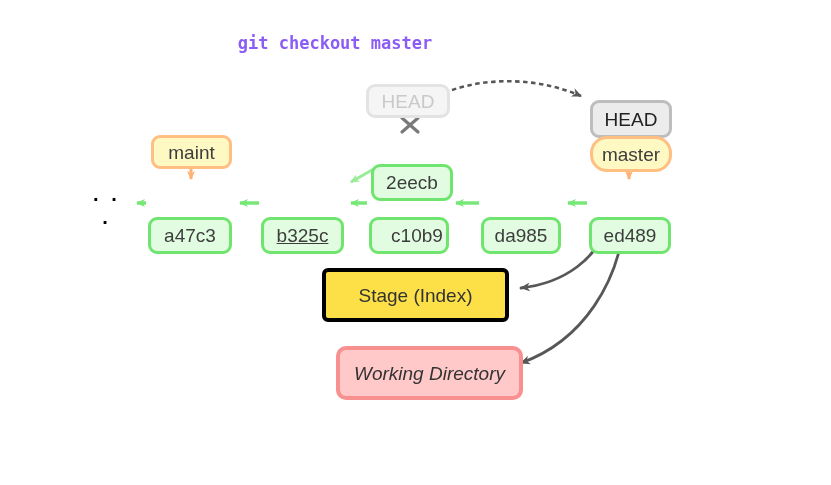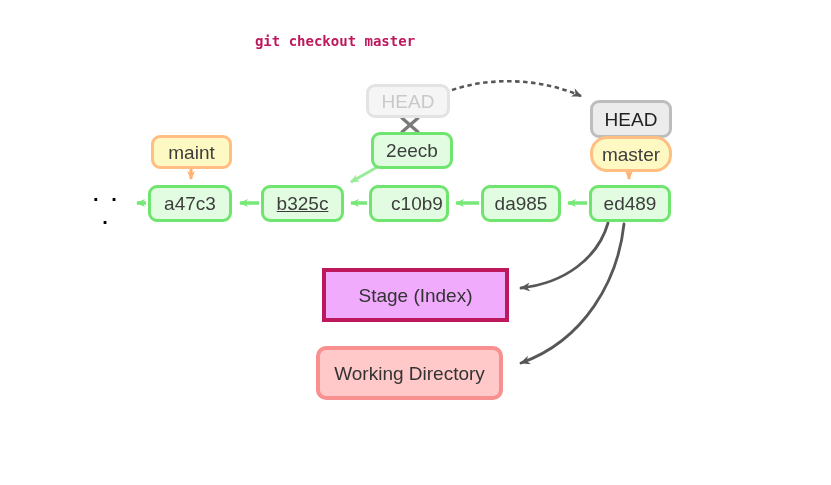--- a/index.html
+++ b/index.html
@@ -8,35 +8,35 @@
     width:831px;height:485px;
     background:#ffffff;
     font-family:"Liberation Sans", sans-serif;
     overflow:hidden;
   }
   #arrows{position:absolute;left:0;top:0;width:831px;height:485px;}
   .title{
     position:absolute;left:0;top:33px;width:670px;
     text-align:center;
     font-family:"DejaVu Sans Mono", monospace;
-    font-weight:bold;font-size:14px;color:#be185d;
+    font-weight:bold;font-size:17px;color:#8b5cf6;
   }
   .box{
     position:absolute;
     display:flex;align-items:center;justify-content:center;
     box-sizing:border-box;
     border-radius:9px;
     font-size:19px;color:#3d3d3d;
     line-height:1;
   }
-  .commit{border:3.5px solid #6fe46f;background:#e1fce1;}
+  .commit{border:3.5px solid #6fe46f;background:#e1fce1;margin-top:32px;}
   .branch{border:3.5px solid #ffbe82;background:#fef9c3;}
   .head-old{border:3px solid #e3e3e3;background:#f5f5f5;color:#c9c9c9;}
   .head-new{border:3px solid #bdbdbd;background:#ececec;color:#222222;}
-  .stage{border:4px solid #be185d;background:#f0abfc;border-radius:0;color:#333;}
+  .stage{border:4px solid #000000;background:#fde047;border-radius:6px;color:#333;}
   .workdir{border:4px solid #f89090;background:#ffc9c9;border-radius:10px;color:#333;}
   .ellipsis{
     position:absolute;left:84px;top:188px;width:46px;
     font-size:20px;font-weight:bold;color:#000;
     letter-spacing:3px;text-align:center;
   }
 </style>
 </head>
 <body>
 
@@ -115,17 +115,17 @@
     <span>master</span>
   </div>
 
   <div class="box branch" style="left:151px;top:135px;width:81px;height:34px;">
     <span>maint</span>
   </div>
 
   <div class="box stage" style="left:322px;top:268px;width:187px;height:54px;">
     <span>Stage (Index)</span>
   </div>
-  <div class="box workdir" style="left:316px;top:346px;width:187px;height:54px;">
+  <div class="box workdir" style="left:336px;top:346px;width:187px;height:54px;font-style:italic;">
     <span>Working Directory</span>
   </div>
 
 </div>
 
 </body></html>

